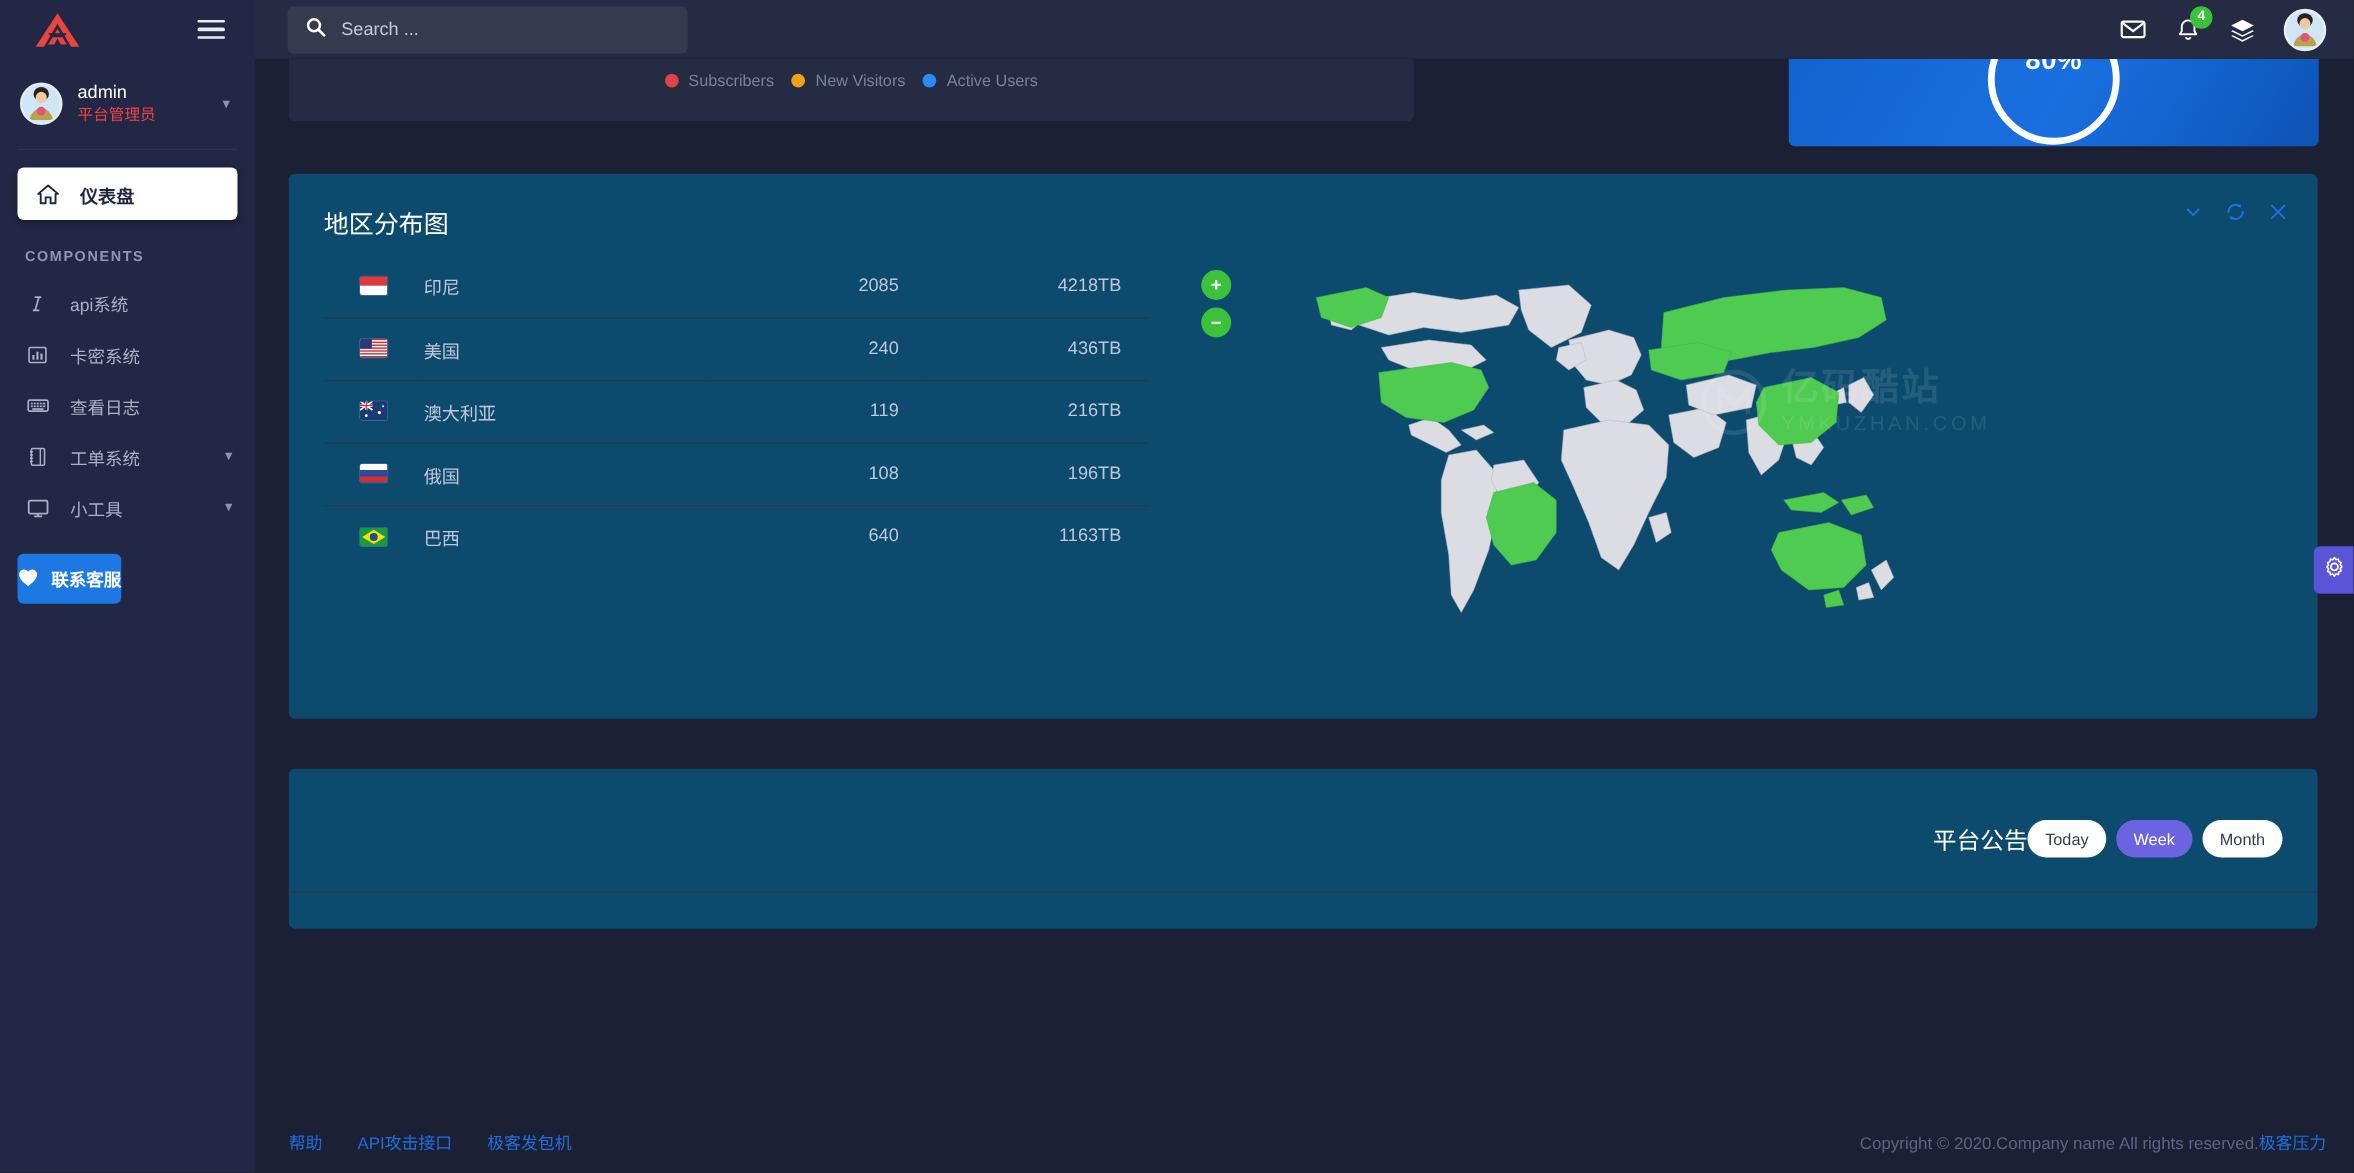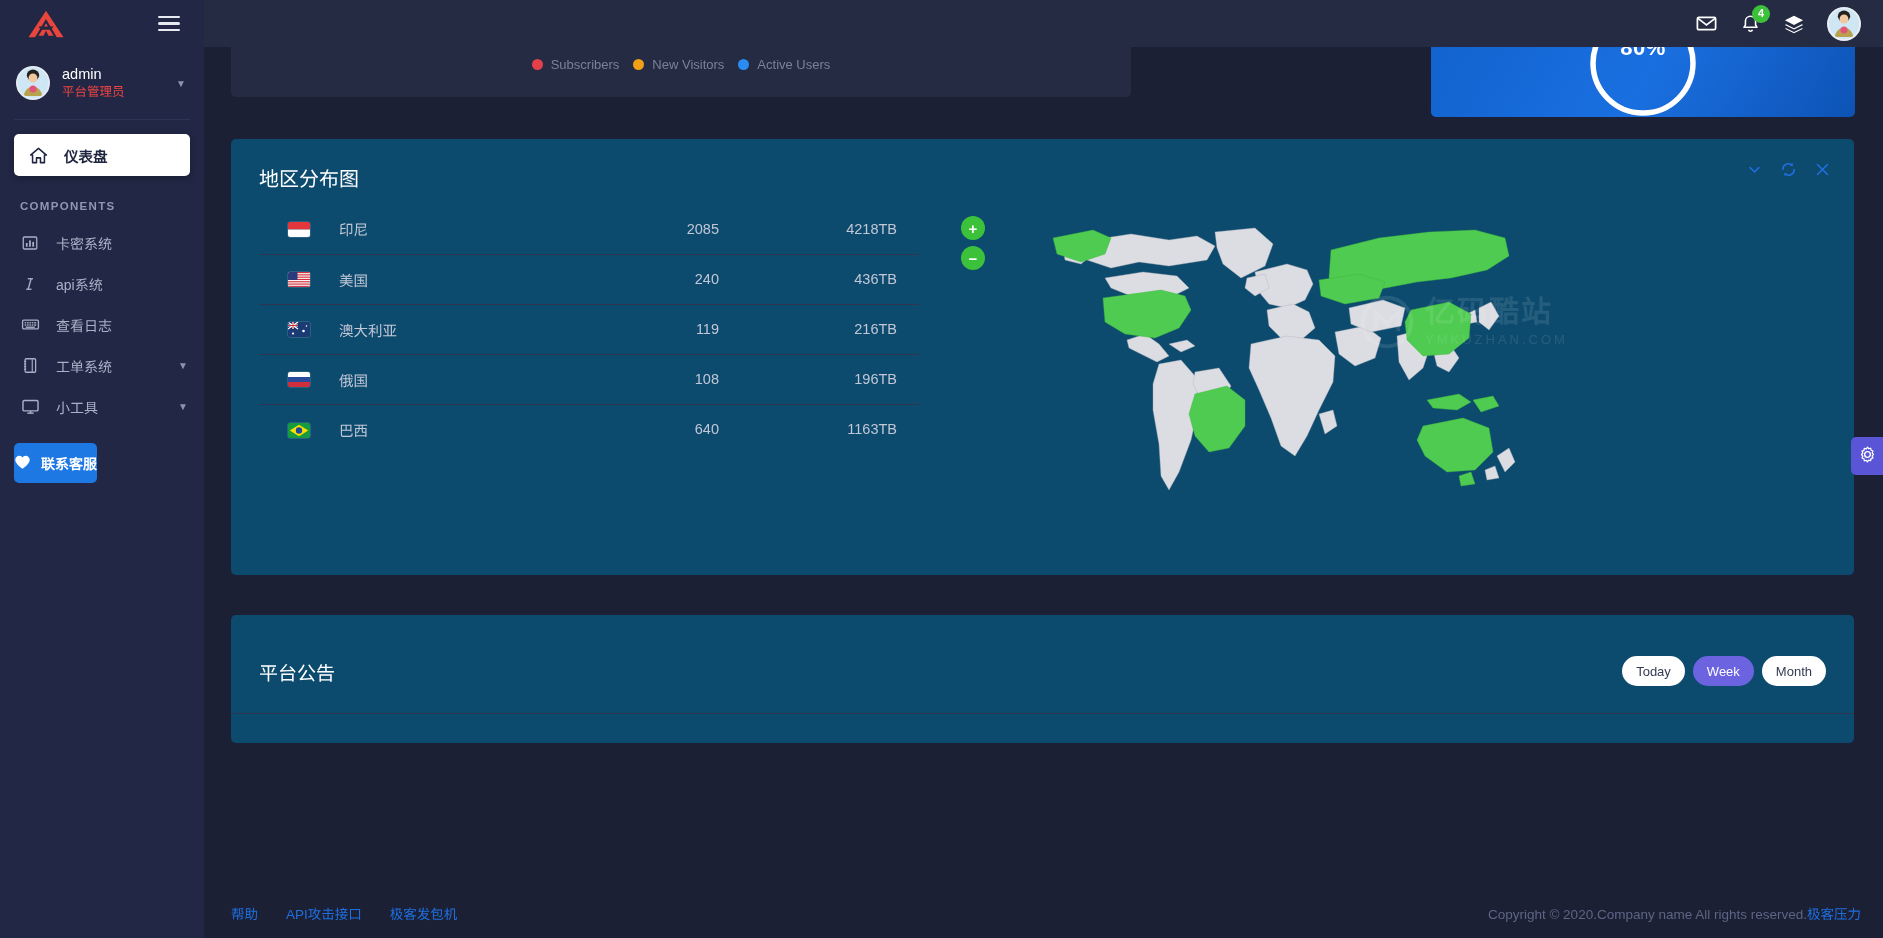--- a/index.html
+++ b/index.html
@@ -154,28 +154,28 @@
     color: #fff; font-size: 15px; line-height: 1; cursor: pointer;
     display: flex; align-items: center; justify-content: center; font-weight: 600;
   }
   .map-svg { position: absolute; left: 80px; top: 0px; width: 520px; height: 300px; }
 
   .watermark {
     position: absolute; left: 420px; top: 90px; display: flex; align-items: center;
     gap: 10px; opacity: .10; pointer-events: none; z-index: 4;
   }
   .wm-text { color: #ffffff; font-size: 30px; font-weight: 700; letter-spacing: 2px; line-height: 1; }
-  .wm-sub { color: #ffffff; font-size: 13px; letter-spacing: 3px; margin-top: 5px; }
+  .wm-sub { color: #ffffff; font-size: 16px; letter-spacing: 3px; margin-top: 5px; }
 
   
   .card-notice {
     position: absolute; left: 27px; top: 568px; width: 1623px; height: 128px;
   }
   .nc-row {
-    display: flex; align-items: center; justify-content: space-between;
+    display: flex; align-items: center; justify-content: flex-end;
     padding: 28px 28px 0 28px; height: 84px;
   }
   .nc-title { color: #ffffff; font-size: 19px; }
   .segs { display: flex; gap: 8px; }
   .seg {
     min-width: 58px; height: 30px; border-radius: 16px; background: #ffffff;
     color: #343b53; font-size: 13px; display: flex; align-items: center;
     justify-content: center; cursor: pointer; border: none; padding: 0 14px;
     font-family: "Liberation Sans", sans-serif;
   }
@@ -214,20 +214,31 @@
           <path d="M15 22 L33 22 L30 26 L18 26 Z" fill="#22293f"></path>
         </svg>
       </span>
       <div class="hamburger">
         <i></i>
           <i></i>
           <i></i>
       </div>
     </div>
 
+    <div class="search-wrap">
+      <div class="search-box">
+        <span>
+          <svg width="17" height="17" viewBox="0 0 20 20">
+            <circle cx="8.5" cy="8.5" r="5.6" fill="none" stroke="#ffffff" stroke-width="2.4"></circle>
+            <line x1="12.8" y1="12.8" x2="18" y2="18" stroke="#ffffff" stroke-width="2.6" stroke-linecap="round"></line>
+          </svg>
+        </span>
+        <input class="search-input" type="text" placeholder="Search ..." style="">
+      </div>
+    </div>
 
     <div class="top-right">
       <span class="ticon">
         <svg width="23" height="23" viewBox="0 0 24 24">
           <rect x="2.5" y="5.5" width="19" height="13" rx="1.6" fill="none" stroke="#ffffff" stroke-width="1.8"></rect>
           <path d="M3 6.6 L12 13.4 L21 6.6" fill="none" stroke="#ffffff" stroke-width="1.8"></path>
         </svg>
       </span>
       <span class="ticon">
         <svg width="21" height="22" viewBox="0 0 24 24">
@@ -283,38 +294,38 @@
         </svg>
       </span>
       <span class="lbl">仪表盘</span>
     </div>
 
     <div class="sec-title">COMPONENTS</div>
 
     <div class="nav-item">
       <span class="nav-icon">
         <svg width="18" height="18" viewBox="0 0 24 24">
+          <line x1="9" y1="5" x2="16" y2="5" stroke="#aab1c7" stroke-width="1.8"></line>
+          <line x1="7" y1="19" x2="14" y2="19" stroke="#aab1c7" stroke-width="1.8"></line>
+          <line x1="13.5" y1="5" x2="9.5" y2="19" stroke="#aab1c7" stroke-width="1.8"></line>
+        </svg>
+      </span>
+      <span class="lbl">api系统</span>
+    </div>
+
+    <div class="nav-item">
+      <span class="nav-icon">
+        <svg width="18" height="18" viewBox="0 0 24 24">
           <rect x="3" y="4" width="18" height="16" rx="1.5" fill="none" stroke="#aab1c7" stroke-width="1.7"></rect>
           <rect x="6.5" y="12" width="2.3" height="5" fill="#aab1c7"></rect>
           <rect x="10.8" y="8.5" width="2.3" height="8.5" fill="#aab1c7"></rect>
           <rect x="15.1" y="10.5" width="2.3" height="6.5" fill="#aab1c7"></rect>
         </svg>
       </span>
       <span class="lbl">卡密系统</span>
-    </div>
-
-    <div class="nav-item">
-      <span class="nav-icon">
-        <svg width="18" height="18" viewBox="0 0 24 24">
-          <line x1="9" y1="5" x2="16" y2="5" stroke="#aab1c7" stroke-width="1.8"></line>
-          <line x1="7" y1="19" x2="14" y2="19" stroke="#aab1c7" stroke-width="1.8"></line>
-          <line x1="13.5" y1="5" x2="9.5" y2="19" stroke="#aab1c7" stroke-width="1.8"></line>
-        </svg>
-      </span>
-      <span class="lbl">api系统</span>
     </div>
 
     <div class="nav-item">
       <span class="nav-icon">
         <svg width="19" height="19" viewBox="0 0 24 24">
           <rect x="2" y="6.5" width="20" height="11" rx="1.5" fill="none" stroke="#aab1c7" stroke-width="1.7"></rect>
           <g fill="#aab1c7">
             <rect x="4.6" y="9" width="2" height="1.7"></rect>
               <rect x="7.6" y="9" width="2" height="1.7"></rect>
             <rect x="10.6" y="9" width="2" height="1.7"></rect>

